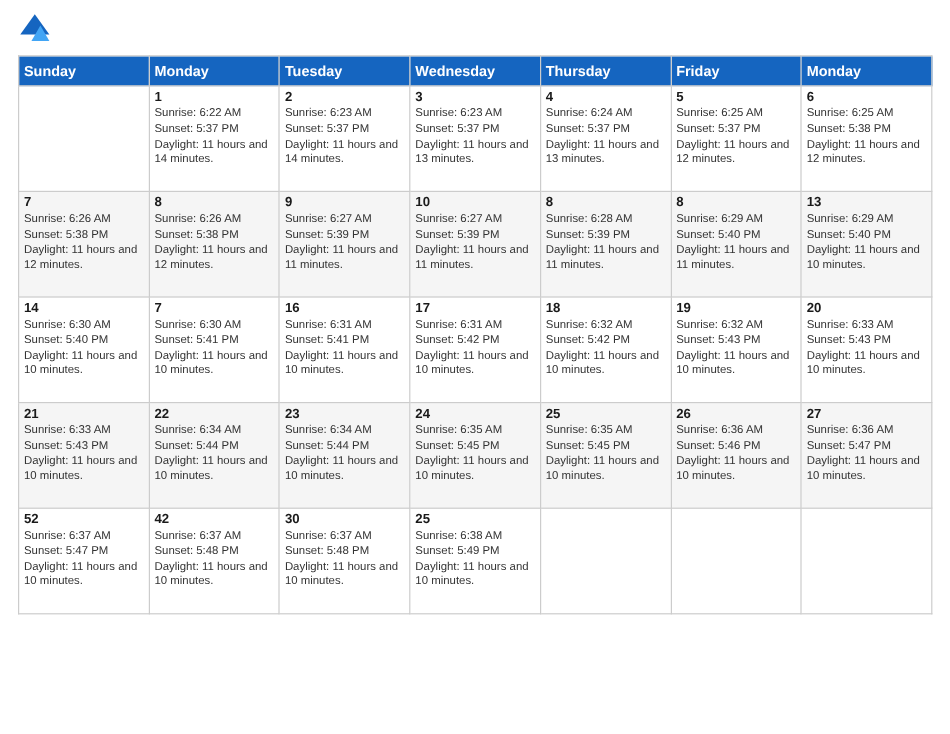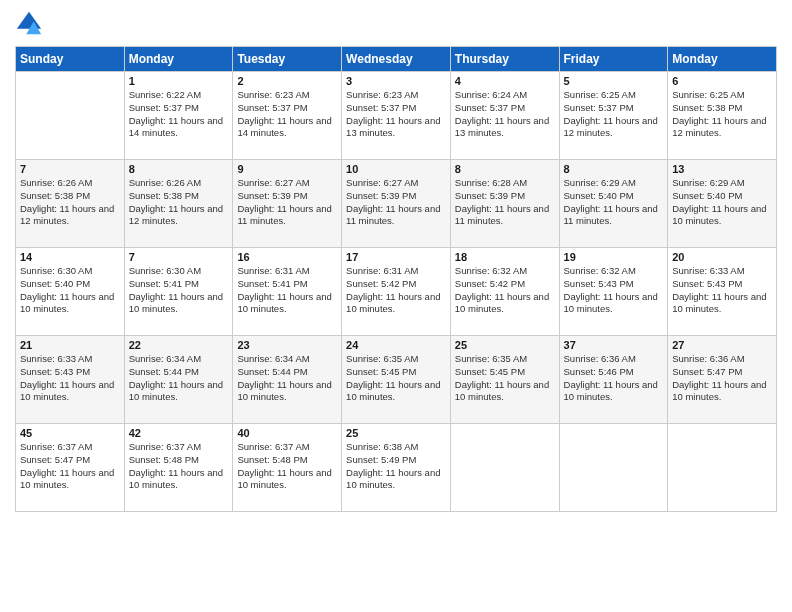--- a/index.html
+++ b/index.html
@@ -232,39 +232,39 @@
           </td>
           <td>
             <div class="day-num">24</div>
             <div class="day-info">Sunrise: 6:35 AM<br>Sunset: 5:45 PM<br>Daylight: 11 hours and 10 minutes.</div>
           </td>
           <td>
             <div class="day-num">25</div>
             <div class="day-info">Sunrise: 6:35 AM<br>Sunset: 5:45 PM<br>Daylight: 11 hours and 10 minutes.</div>
           </td>
           <td>
-            <div class="day-num">37</div>
+            <div class="day-num">26</div>
             <div class="day-info">Sunrise: 6:36 AM<br>Sunset: 5:46 PM<br>Daylight: 11 hours and 10 minutes.</div>
           </td>
           <td>
             <div class="day-num">27</div>
             <div class="day-info">Sunrise: 6:36 AM<br>Sunset: 5:47 PM<br>Daylight: 11 hours and 10 minutes.</div>
           </td>
         </tr>
         <tr>
           <td>
-            <div class="day-num">45</div>
+            <div class="day-num">52</div>
             <div class="day-info">Sunrise: 6:37 AM<br>Sunset: 5:47 PM<br>Daylight: 11 hours and 10 minutes.</div>
           </td>
           <td>
             <div class="day-num">42</div>
             <div class="day-info">Sunrise: 6:37 AM<br>Sunset: 5:48 PM<br>Daylight: 11 hours and 10 minutes.</div>
           </td>
           <td>
-            <div class="day-num">40</div>
+            <div class="day-num">30</div>
             <div class="day-info">Sunrise: 6:37 AM<br>Sunset: 5:48 PM<br>Daylight: 11 hours and 10 minutes.</div>
           </td>
           <td>
             <div class="day-num">25</div>
             <div class="day-info">Sunrise: 6:38 AM<br>Sunset: 5:49 PM<br>Daylight: 11 hours and 10 minutes.</div>
           </td>
           <td class="empty-cell"></td>
           <td class="empty-cell"></td>
           <td class="empty-cell"></td>
         </tr>

